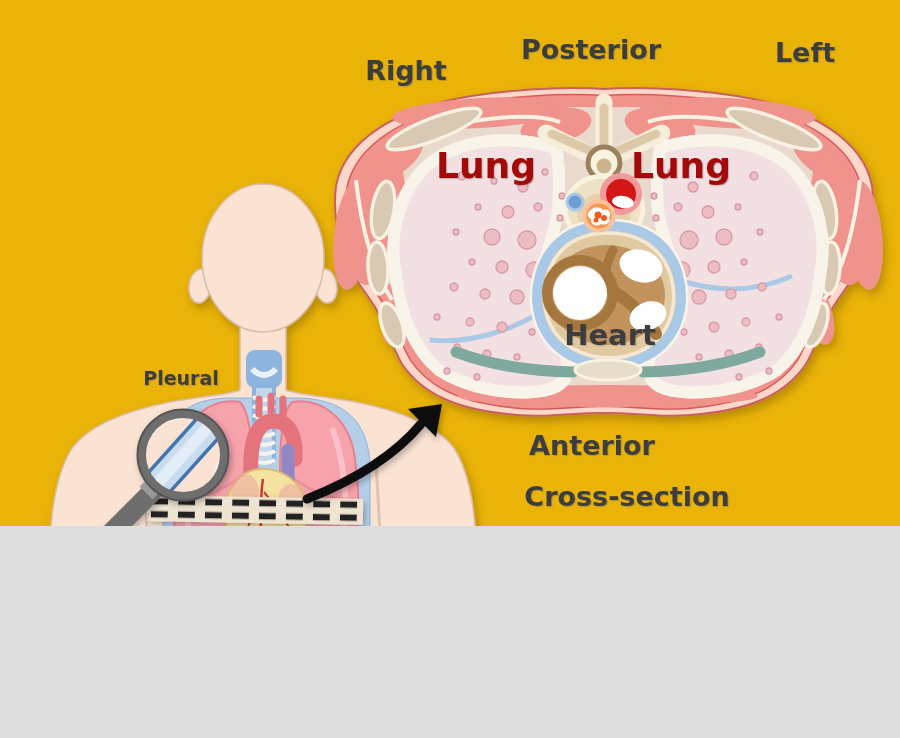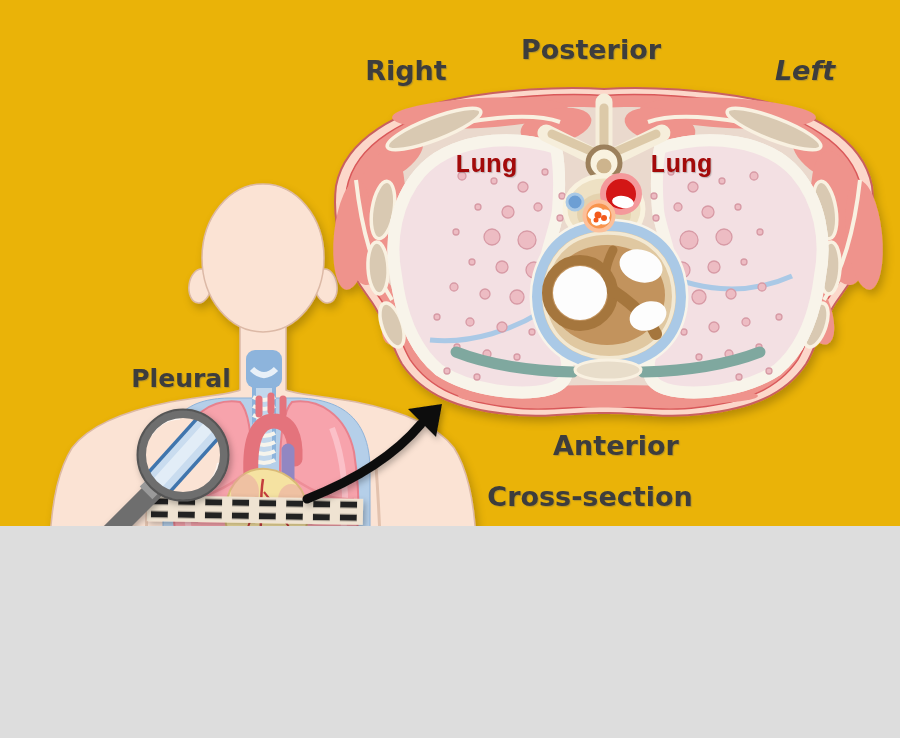--- a/index.html
+++ b/index.html
@@ -9,24 +9,24 @@
     overflow:hidden;margin:0 auto;
   }
   .stage svg{position:absolute;left:0;top:0;}
   .lbl{
     position:absolute;transform:translate(-50%,-50%);
     font-weight:bold;color:#3d3d3d;white-space:nowrap;
     text-shadow:1px 1px 1px rgba(90,90,90,.35);
     line-height:1.05;text-align:center;
   }
   .lbl.dir{font-size:27px;}
-  .lbl.lung{font-size:26px;color:#a30a0a;font-family:Liberation Mono, monospace;}
+  .lbl.lung{font-size:36px;color:#a30a0a;}
   .lbl.heart{font-size:29px;}
-  .lbl.caption{font-size:27px;}
-  .lbl.pleural{font-size:25px;}
+  .lbl.caption{font-size:27px;margin-left:37px;}
+  .lbl.pleural{font-size:19px;}
 </style>
 </head>
 <body>
 
 <div class="stage">
 <svg width="900" height="738" viewBox="0 0 900 738">
   <defs>
     <filter id="fshadow" x="-20%" y="-20%" width="140%" height="140%">
       <feDropShadow dx="3" dy="5" stdDeviation="4" flood-color="#000000" flood-opacity="0.22"></feDropShadow>
     </filter>
@@ -305,23 +305,24 @@
       <path d="M 150,434 A 38 38 0 0 1 180,417" stroke="#ffffff" stroke-width="5" fill="none" opacity="0.8"></path>
       <path d="M 207,486 A 38 38 0 0 0 219,463" stroke="#ffffff" stroke-width="4" fill="none" opacity="0.6"></path>
     </g>
     <circle cx="183" cy="455" r="41" fill="none" stroke="#6e6e6e" stroke-width="8"></circle>
     <circle cx="183" cy="455" r="45.5" fill="none" stroke="#555555" stroke-width="2"></circle>
   </g>
 </svg>
 
 <div class="lbl dir" style="left:591px;top:50px;">Posterior</div>
 <div class="lbl dir" style="left:366px;top:71px;margin-left:40px;">Right</div>
-<div class="lbl dir" style="left:805px;top:71px;font-style:italic;">Left</div>
+<div class="lbl dir" style="left:805px;top:53px;">Left</div>
 <div class="lbl lung" style="left:486px;top:166px;">Lung</div>
 <div class="lbl lung" style="left:681px;top:166px;">Lung</div>
-<div class="lbl dir" style="left:592px;top:446px;margin-left:24px;">Anterior</div>
+<div class="lbl heart" style="left:610px;top:335px;">Heart</div>
+<div class="lbl dir" style="left:592px;top:446px;">Anterior</div>
 <div class="lbl caption" style="left:590px;top:497px;">
   <span style="display:block">Cross-section</span>
 </div>
 <div class="lbl pleural" style="left:181px;top:379px;">
   <span style="display:block">Pleural</span>
 </div>
 </div>
 
 </body></html>

